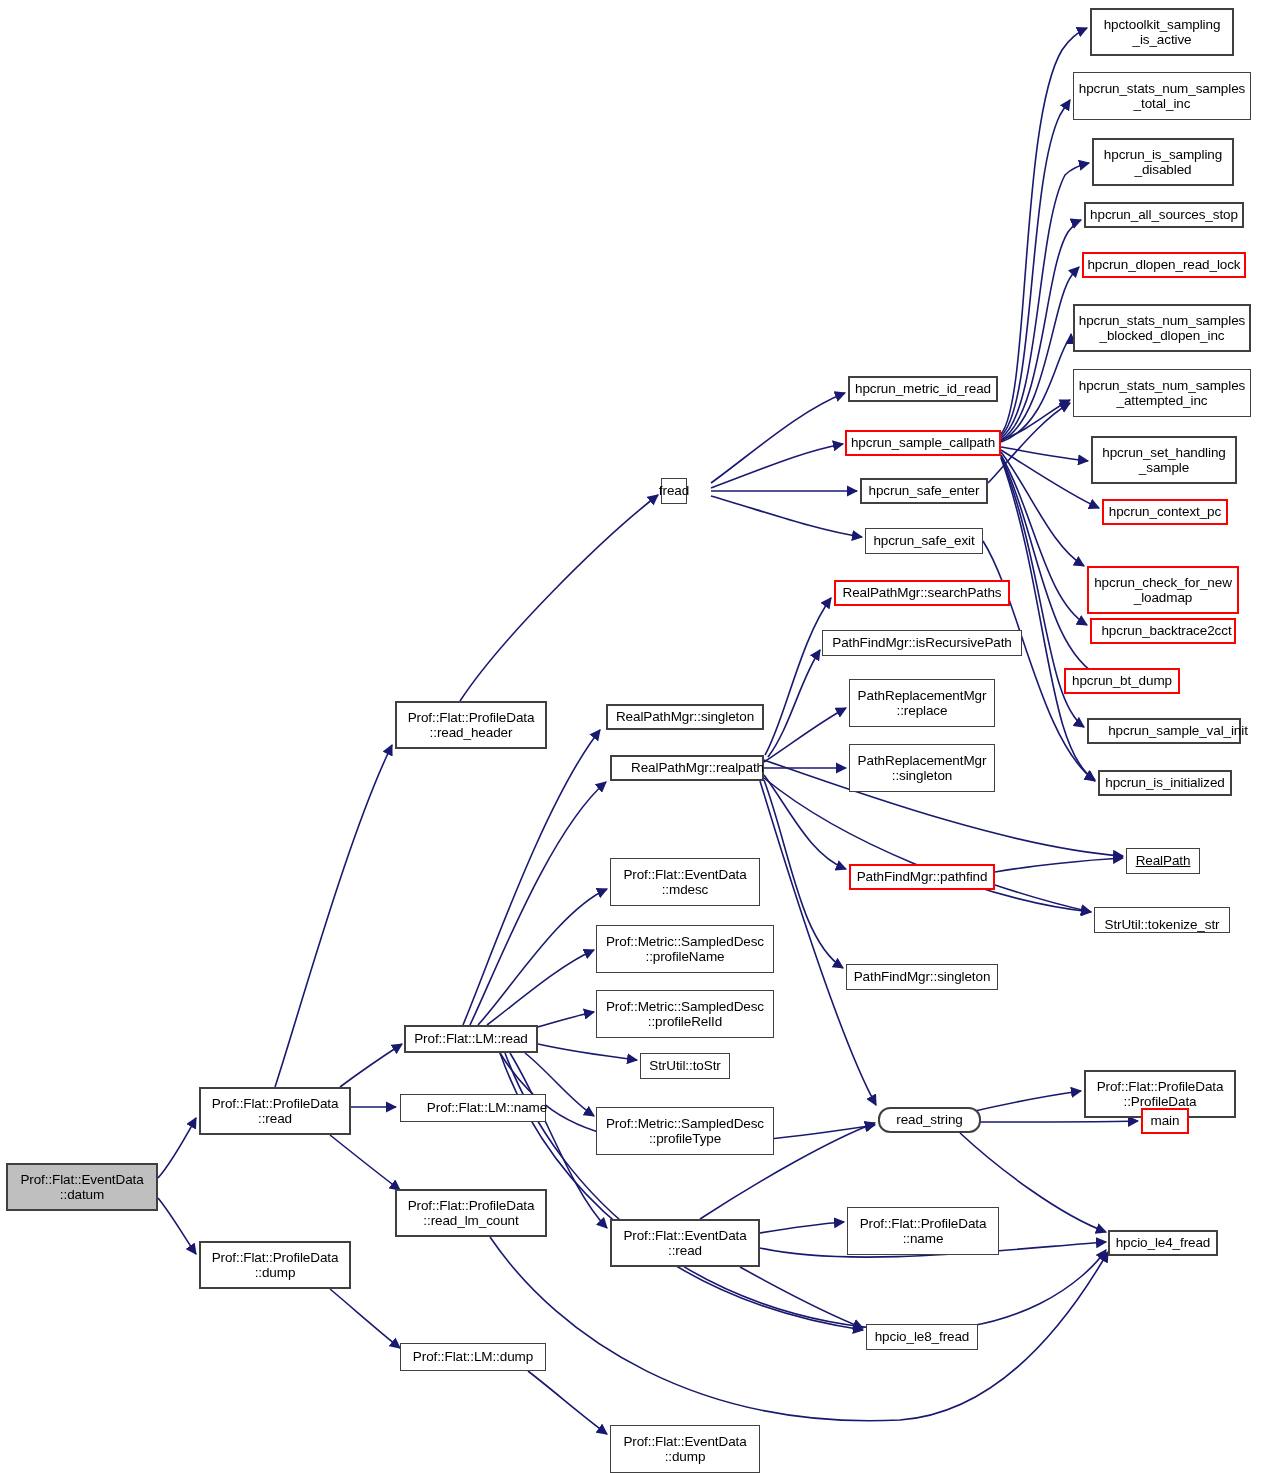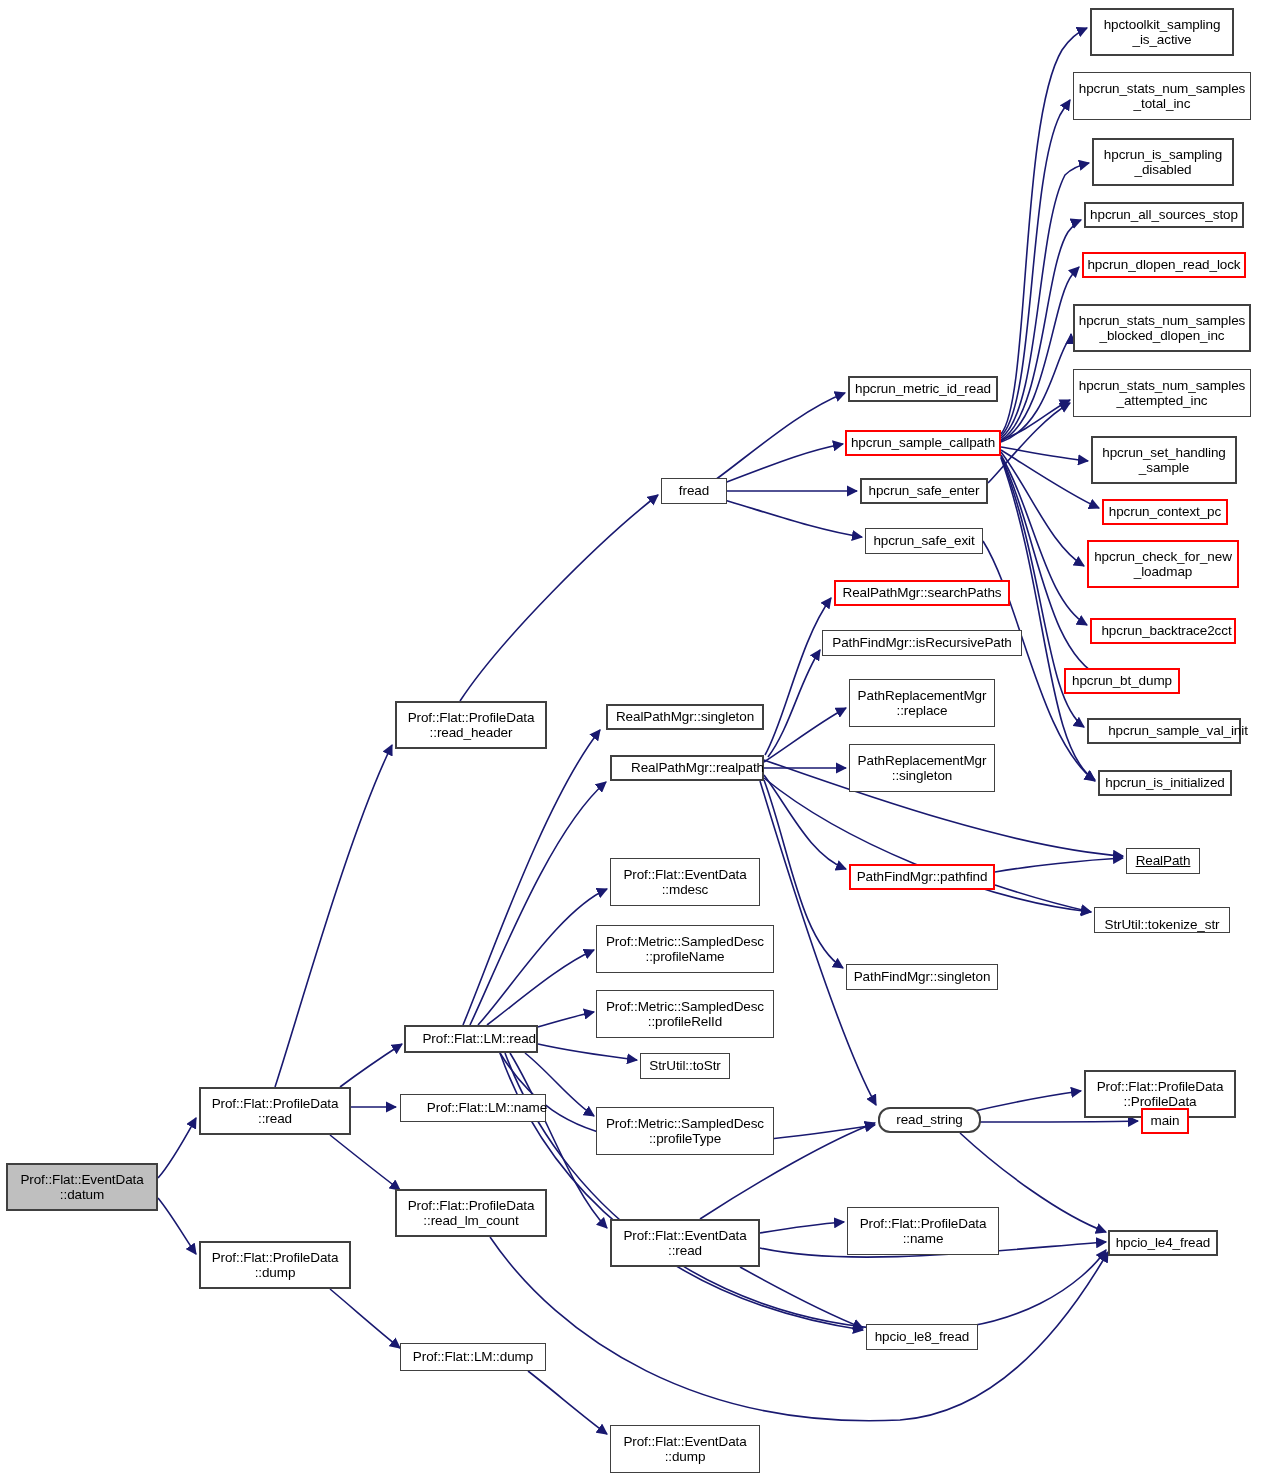--- a/index.html
+++ b/index.html
@@ -89,21 +89,21 @@
       <div class="node root" style="left: 6px; top: 1163px; width: 152px; height: 48px;"><span>Prof::Flat::EventData
 ::datum</span></div>
       <div class="node thick" style="left: 199px; top: 1087px; width: 152px; height: 48px;"><span>Prof::Flat::ProfileData
 ::read</span></div>
       <div class="node thick" style="left: 199px; top: 1241px; width: 152px; height: 48px;"><span>Prof::Flat::ProfileData
 ::dump</span></div>
       <div class="node thick" style="left: 395px; top: 701px; width: 152px; height: 48px;"><span>Prof::Flat::ProfileData
 ::read_header</span></div>
       <div class="node thick" style="left: 395px; top: 1189px; width: 152px; height: 48px;"><span>Prof::Flat::ProfileData
 ::read_lm_count</span></div>
-      <div class="node thick" style="left: 404px; top: 1025px; width: 134px; height: 28px; justify-content: flex-end;"><span>Prof::Flat::LM::read</span></div>
+      <div class="node thick" style="left: 404px; top: 1025px; width: 134px; height: 28px;"><span>Prof::Flat::LM::read</span></div>
       <div class="node" style="left: 400px; top: 1094px; width: 146px; height: 28px; padding-left: 28px;"><span>Prof::Flat::LM::name</span></div>
       <div class="node" style="left: 400px; top: 1343px; width: 146px; height: 28px;"><span>Prof::Flat::LM::dump</span></div>
       <div class="node" style="left: 610px; top: 1425px; width: 150px; height: 48px;"><span>Prof::Flat::EventData
 ::dump</span></div>
       <div class="node thick" style="left: 610px; top: 1219px; width: 150px; height: 48px;"><span>Prof::Flat::EventData
 ::read</span></div>
       <div class="node" style="left: 610px; top: 858px; width: 150px; height: 48px;"><span>Prof::Flat::EventData
 ::mdesc</span></div>
       <div class="node" style="left: 596px; top: 925px; width: 178px; height: 48px;"><span>Prof::Metric::SampledDesc
 ::profileName</span></div>
@@ -125,40 +125,40 @@
       <div class="node" style="left: 1126px; top: 848px; width: 74px; height: 26px; text-decoration: underline;"><span>RealPath</span></div>
       <div class="node" style="left: 1094px; top: 907px; width: 136px; height: 26px; align-items: flex-end;"><span>StrUtil::tokenize_str</span></div>
       <div class="node thick" style="left: 878px; top: 1107px; width: 103px; height: 26px; border-radius: 12px;"><span>read_string</span></div>
       <div class="node thick" style="left: 1084px; top: 1070px; width: 152px; height: 48px;"><span>Prof::Flat::ProfileData
 ::ProfileData</span></div>
       <div class="node red" style="left: 1141px; top: 1108px; width: 48px; height: 26px;"><span>main</span></div>
       <div class="node" style="left: 847px; top: 1207px; width: 152px; height: 48px;"><span>Prof::Flat::ProfileData
 ::name</span></div>
       <div class="node thick" style="left: 1108px; top: 1230px; width: 110px; height: 26px;"><span>hpcio_le4_fread</span></div>
       <div class="node" style="left: 866px; top: 1324px; width: 112px; height: 26px;"><span>hpcio_le8_fread</span></div>
-      <div class="node" style="left: 661px; top: 478px; width: 66px; height: 26px; text-align: right;"><span>fread</span></div>
+      <div class="node" style="left: 661px; top: 478px; width: 26px; height: 26px; text-align: right;"><span>fread</span></div>
       <div class="node thick" style="left: 848px; top: 376px; width: 150px; height: 26px; justify-content: center;"><span>hpcrun_metric_id_read</span></div>
       <div class="node red" style="left: 845px; top: 430px; width: 156px; height: 26px;"><span>hpcrun_sample_callpath</span></div>
       <div class="node thick" style="left: 860px; top: 478px; width: 128px; height: 26px;"><span>hpcrun_safe_enter</span></div>
       <div class="node" style="left: 865px; top: 528px; width: 118px; height: 26px;"><span>hpcrun_safe_exit</span></div>
       <div class="node thick" style="left: 1090px; top: 8px; width: 144px; height: 48px;"><span>hpctoolkit_sampling
 _is_active</span></div>
       <div class="node" style="left: 1073px; top: 72px; width: 178px; height: 48px;"><span>hpcrun_stats_num_samples
 _total_inc</span></div>
       <div class="node thick" style="left: 1092px; top: 138px; width: 142px; height: 48px;"><span>hpcrun_is_sampling
 _disabled</span></div>
       <div class="node thick" style="left: 1084px; top: 202px; width: 160px; height: 26px;"><span>hpcrun_all_sources_stop</span></div>
       <div class="node red" style="left: 1082px; top: 252px; width: 164px; height: 26px;"><span>hpcrun_dlopen_read_lock</span></div>
       <div class="node thick" style="left: 1073px; top: 304px; width: 178px; height: 48px;"><span>hpcrun_stats_num_samples
 _blocked_dlopen_inc</span></div>
       <div class="node" style="left: 1073px; top: 369px; width: 178px; height: 48px;"><span>hpcrun_stats_num_samples
 _attempted_inc</span></div>
       <div class="node thick" style="left: 1091px; top: 436px; width: 146px; height: 48px;"><span>hpcrun_set_handling
 _sample</span></div>
       <div class="node red" style="left: 1102px; top: 499px; width: 126px; height: 26px;"><span>hpcrun_context_pc</span></div>
-      <div class="node red" style="left: 1087px; top: 540px; width: 152px; height: 48px;"><span>hpcrun_check_for_new
+      <div class="node red" style="left: 1087px; top: 566px; width: 152px; height: 48px;"><span>hpcrun_check_for_new
 _loadmap</span></div>
       <div class="node red" style="left: 1090px; top: 618px; width: 146px; height: 26px; padding-left: 7px;"><span>hpcrun_backtrace2cct</span></div>
       <div class="node red" style="left: 1064px; top: 668px; width: 116px; height: 26px;"><span>hpcrun_bt_dump</span></div>
       <div class="node thick" style="left: 1087px; top: 718px; width: 154px; height: 26px; padding-left: 28px;"><span>hpcrun_sample_val_init</span></div>
       <div class="node thick" style="left: 1098px; top: 770px; width: 134px; height: 26px;"><span>hpcrun_is_initialized</span></div>
     </div>
 </div>
 
 </body></html>

